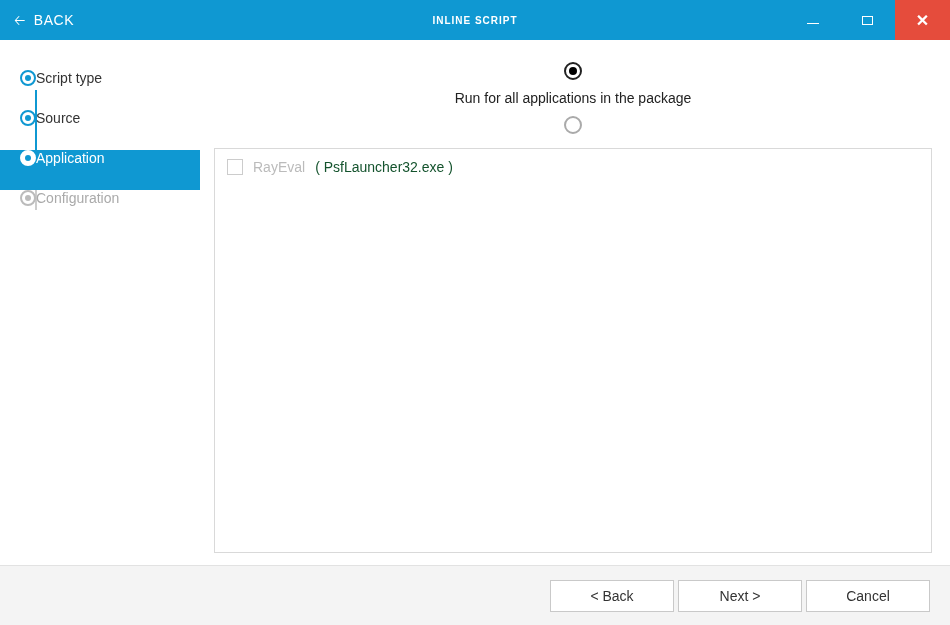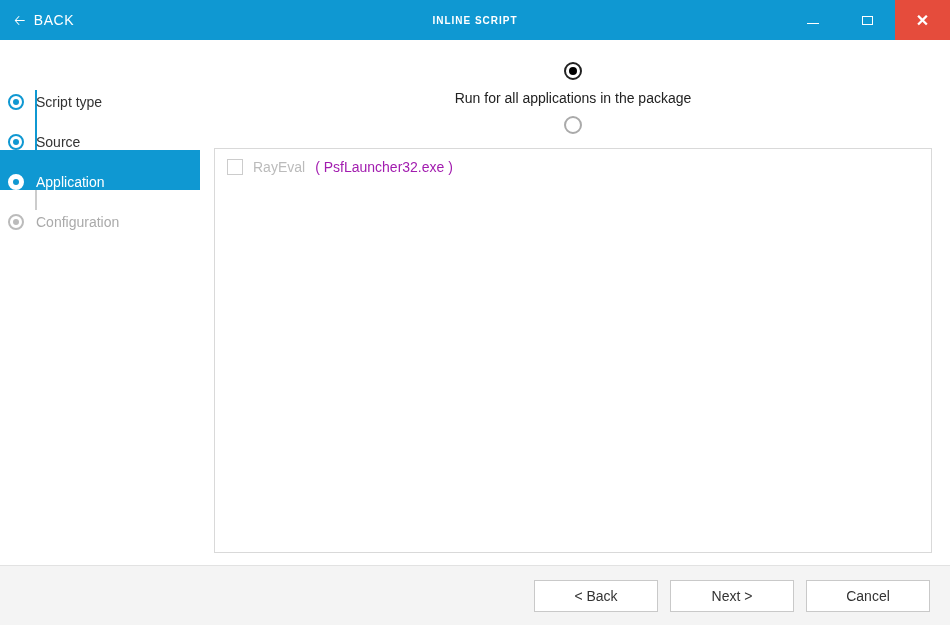--- a/index.html
+++ b/index.html
@@ -96,24 +96,23 @@
     left: 35px;
     top: 12px;
     width: 2px;
     background: #0f98d2;
   }
   .step-line.fade {
     background: #ccc;
   }
   .step {
     display: flex;
-    align-items: flex-end;
+    align-items: flex-start;
     height: 40px;
-    padding-left: 8px;
-    gap: 12px;
+    padding-left: 20px;
     color: #333;
     cursor: pointer;
     position: relative;
   }
   .step .circle {
     width: 16px;
     height: 16px;
     border-radius: 50%;
     border: 2px solid #0f98d2;
     background: #fff;
@@ -203,32 +202,32 @@
   .app-check {
     width: 16px;
     height: 16px;
     border: 1px solid #ccc;
     background: #fff;
   }
   .app-item .name {
     color: #bbb;
   }
   .app-item .exe {
-    color: #a21caf;
+    color: #14532d;
   }
   
   .footer {
     height: 60px;
     background: #f4f4f4;
     border-top: 1px solid #e2e2e2;
     display: flex;
     align-items: center;
     justify-content: flex-end;
     padding-right: 20px;
-    gap: 12px;
+    gap: 4px;
     flex-shrink: 0;
   }
   .footer button {
     width: 124px;
     height: 32px;
     background: #fff;
     border: 1px solid #c9c9c9;
     color: #333;
     font-size: 14px;
     font-family: inherit;

